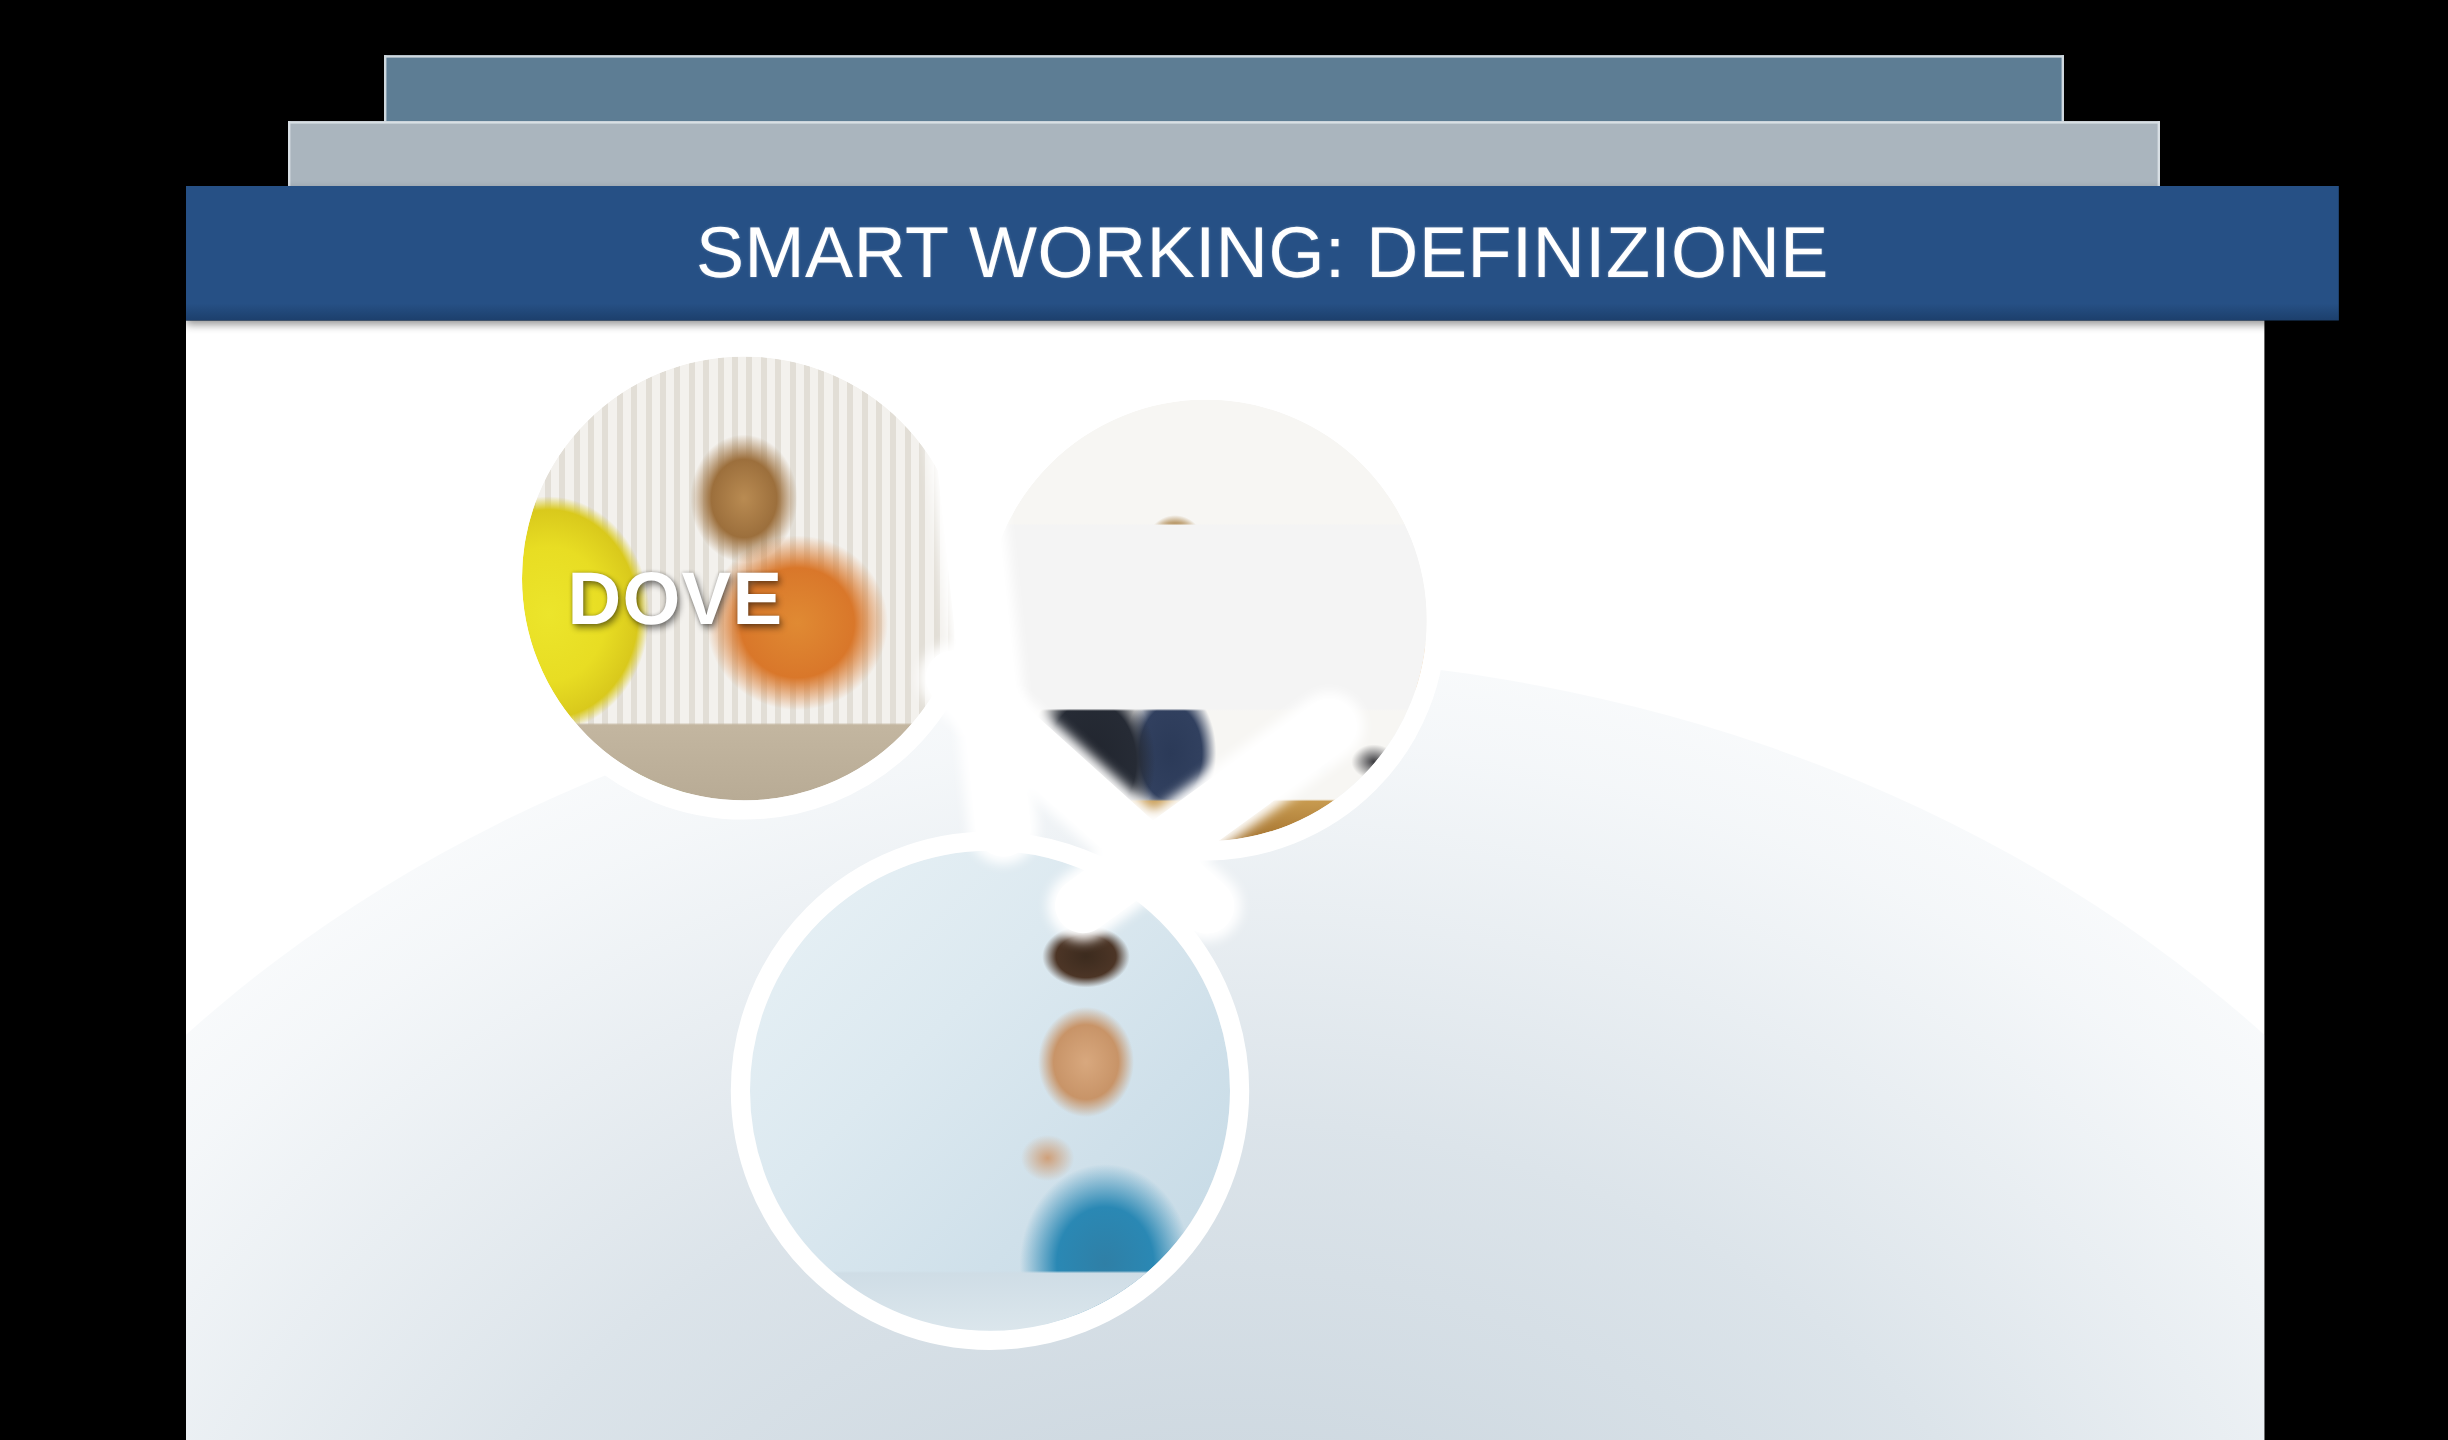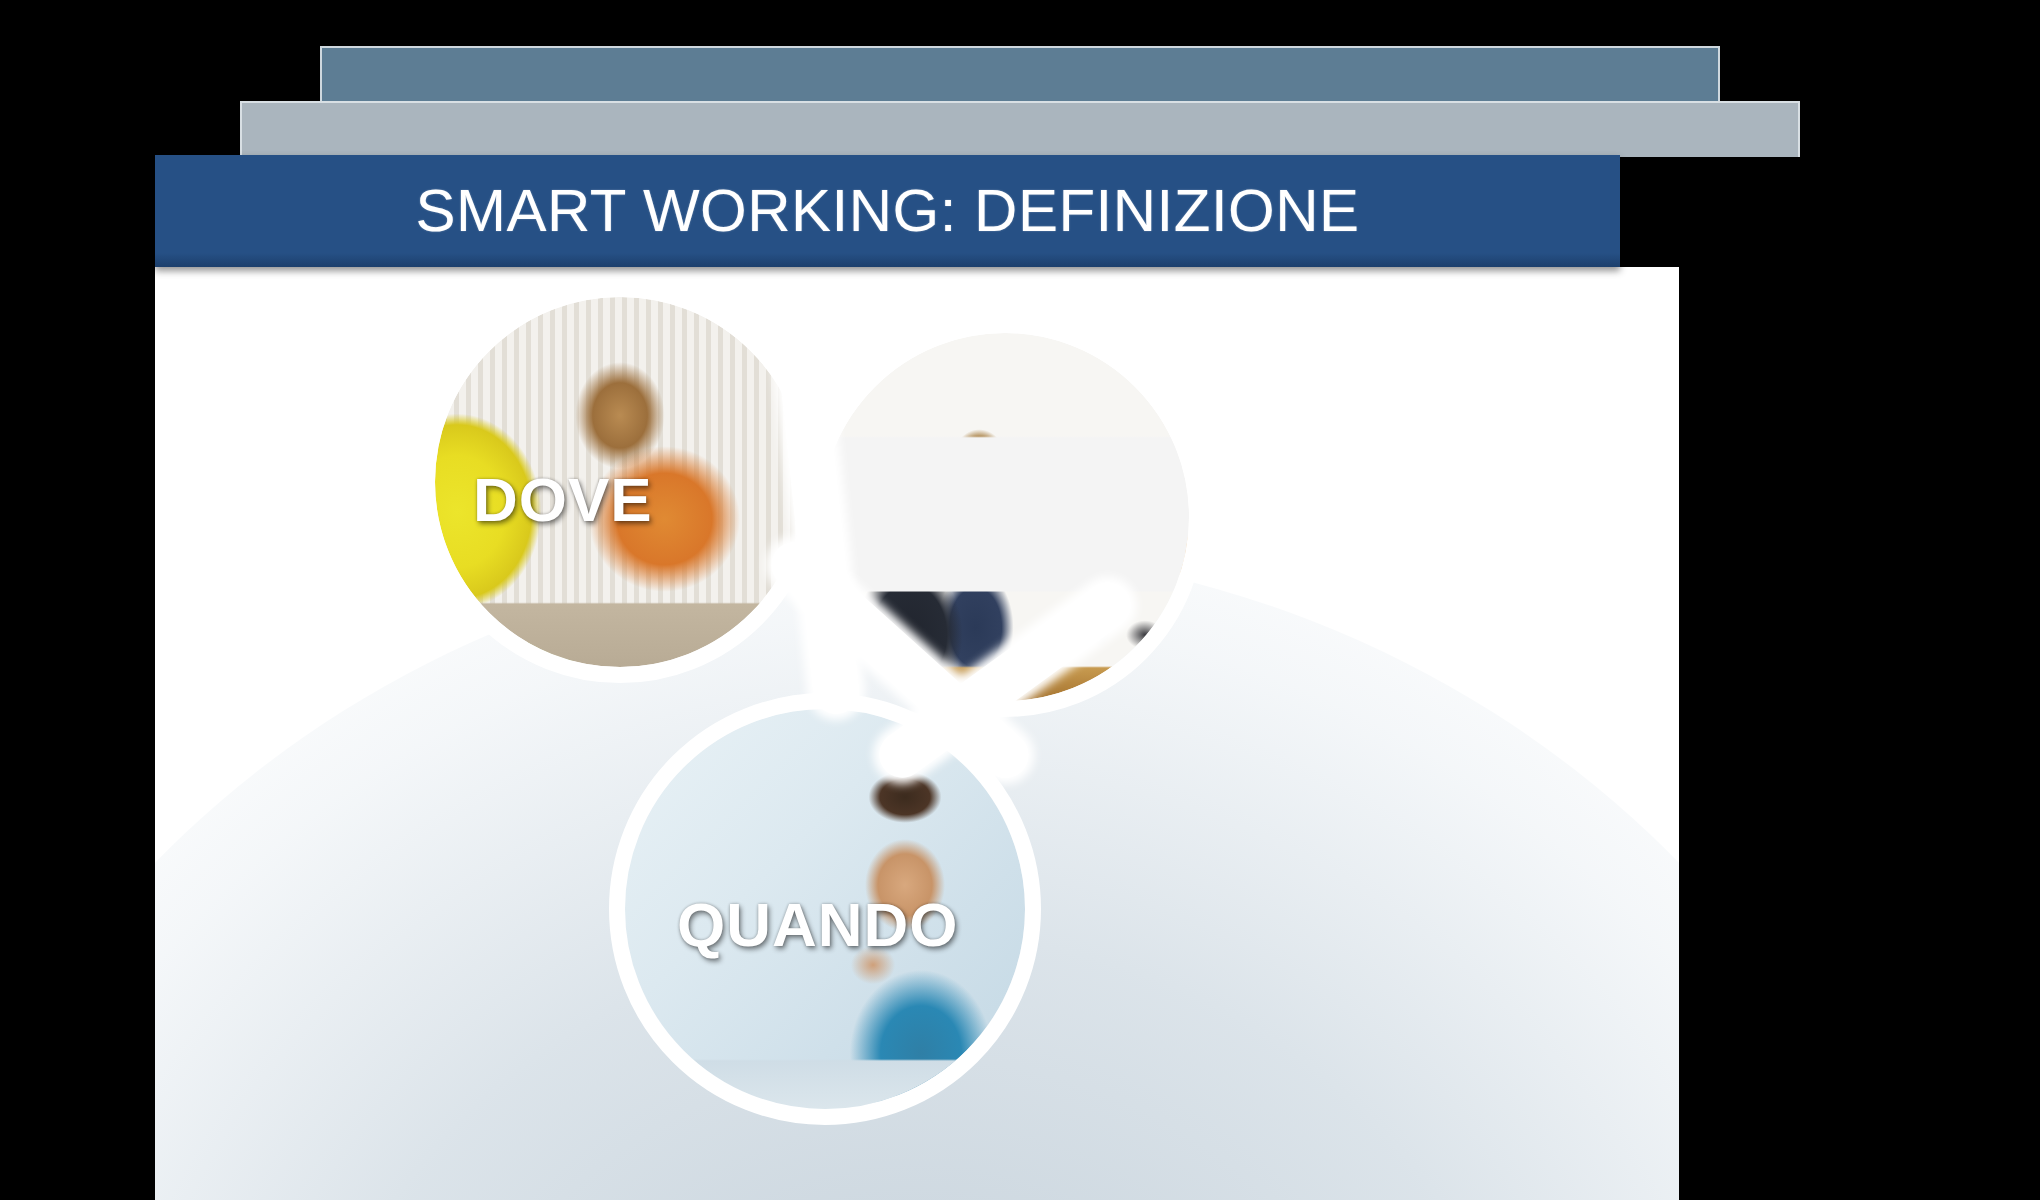--- a/index.html
+++ b/index.html
@@ -32,21 +32,21 @@
     background:#aab5be;
     border-top:2px solid #d8dfe4;
     border-left:2px solid #d8dfe4;
     border-right:2px solid #d8dfe4;
   }
 
   
   .title-band {
     position:absolute;
     left:155px; top:155px;
-    width:1465px; height:112px;
+    width:1794px; height:112px;
     background:#265085;
     display:flex; align-items:center; justify-content:center;
     box-shadow:0 4px 7px rgba(0,0,0,0.42);
     z-index:4;
   }
   .title-band::after{
     content:"";
     position:absolute; left:0; right:0; bottom:0; height:14px;
     background:linear-gradient(to bottom, rgba(10,32,62,0.0), rgba(10,32,62,0.35));
     pointer-events:none;
@@ -58,21 +58,21 @@
     letter-spacing:0.5px;
     white-space:nowrap;
     line-height:1;
     text-shadow:0 0 2px rgba(255,255,255,0.35);
   }
 
   
   .slide-body {
     position:absolute;
     left:155px; top:267px;
-    width:1524px; height:933px;
+    width:1732px; height:933px;
     background:#ffffff;
     overflow:hidden;
     z-index:2;
   }
   
   .bottom-glow {
     position:absolute;
     left:-18%; bottom:-140%;
     width:136%; height:210%;
     border-radius:50%;
@@ -239,21 +239,20 @@
         <div class="photo ph-dove"></div>
         <div class="cap">DOVE</div>
       </div>
 
       <div class="circ" id="c-come">
         <div class="photo ph-come"></div>
       </div>
 
       <div class="circ" id="c-quando">
         <div class="photo ph-quando"></div>
-        <div class="cap">QUANDO</div>
       </div>
 
       <div class="blade" id="blade-v"></div>
       <div class="blade" id="blade-a"></div>
       <div class="blade" id="blade-b"></div>
 
       <div class="ring-gap" id="gap-dove"></div>
       <div class="ring-gap" id="gap-come"></div>
       <div class="ring-gap" id="gap-quando"></div>
 

